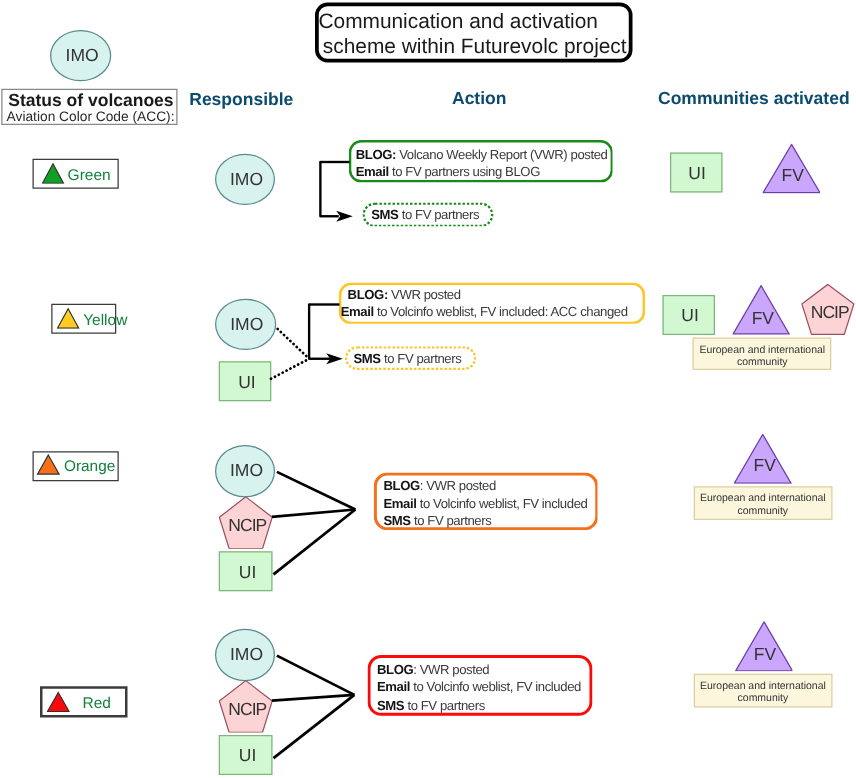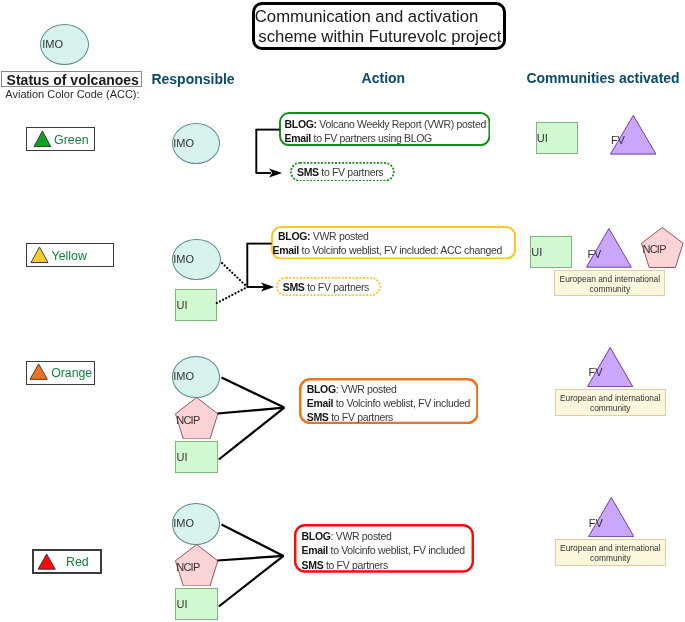--- a/index.html
+++ b/index.html
@@ -11,31 +11,31 @@
 
   
   #title-box { left:252.2px; top:1.9px; width:253.5px; height:48.5px;
     border:3.1px solid #000; border-radius:10px; background:#fff; }
   #title-box .tl { position:absolute; font-size:16.7px; color:#1a1a1a;
     white-space:nowrap; }
   #title-box #title-l1 { top:1.7px; left:-0.4px; }
   #title-box #title-l2 { top:22.6px; left:3.1px; }
 
   
-  #status-hdr { left:1px; top:71px; width:141px; height:16px;
+  #status-hdr { left:1px; top:71px; width:141px; height:29px;
      border:1px solid #888; background:#fff; }
   #status-hdr .h1 { position:absolute; left:4.6px; top:0.4px; font-size:14px;
      font-weight:bold; color:#1a1a1a; white-space:nowrap; }
   #status-hdr .h2 { position:absolute; left:3.3px; top:15.8px; font-size:11px;
      color:#2a2a2a; white-space:nowrap; }
   .col-hdr { font-size:14px; font-weight:bold; color:#0c4a6e; white-space:nowrap; }
 
   
-  .shape-label { position:absolute; left:1.2px; width:100%; 
-     font-size:11px; color:#333; white-space:nowrap; line-height:13px; }
+  .shape-label { position:absolute; left:1.2px; width:100%; text-align:center;
+     font-size:14px; color:#333; white-space:nowrap; line-height:13px; }
   .ell { border-radius:50%; background:#d8f2ee; border:1px solid #5a8a90; }
   .recti { background:#d2f8d2; border:1px solid #7fb57f; }
   .beige { background:#fcf6dd; border:1px solid #dbd0a4; }
   .beige .nt { position:absolute; left:1px; right:1px; top:3px; text-align:center;
      font-size:8.4px; line-height:10.4px; color:#333; }
 
   
   .badge { border:2px solid #3b3b3b; background:#fff; }
   .badge .blabel { position:absolute; white-space:nowrap; color:#15803d; }
 
@@ -92,21 +92,21 @@
     <div class="abs" style="left:535.5px;top:122.4px;width:42px;height:32px;">
       <div class="abs recti" style="left:0;top:0;width:42px;height:32px;"></div>
       <span class="shape-label" style="top:9.5px;letter-spacing:0px;">UI</span>
     </div>
     <div class="abs" style="left:609.7px;top:115px;width:46.5px;height:39.6px;">
       <svg width="46.5" height="39.6" viewBox="0 0 46.5 39.6" style="position:absolute;left:0;top:0;">
         <polygon points="23.25,0.5 46.00,39.10 0.5,39.10" fill="#caa6fc" stroke="#6b3fa8" stroke-width="1"></polygon>
       </svg>
       <span class="shape-label" style="top:19.2px;letter-spacing:0px;">FV</span>
     </div>
-    <div class="abs badge" style="left:26px;top:243.3px;width:88px;height:23.9px;border-width:1.9px;">
+    <div class="abs badge" style="left:41px;top:243.3px;width:52px;height:23.9px;border-width:1.9px;">
       <svg width="19" height="17.5" viewBox="0 0 19 17.5" style="position:absolute;left:3.00px;top:1.50px;">
         <polygon points="9.50,1 18.00,16.50 1,16.50" fill="#ffcc22" stroke="#2f2f2f" stroke-width="0.9"></polygon>
       </svg>
       <span class="blabel" style="left:24.50px;top:4.6px;font-size:12.4px;">Yellow</span>
     </div>
     <div class="abs" style="left:172px;top:239px;width:48.5px;height:41px;">
       <div class="abs ell" style="left:0;top:0;width:48.5px;height:41px;"></div>
       <span class="shape-label" style="top:14.0px;letter-spacing:0px;">IMO</span>
     </div>
     <div class="abs" style="left:175.4px;top:289px;width:42px;height:32px;">

